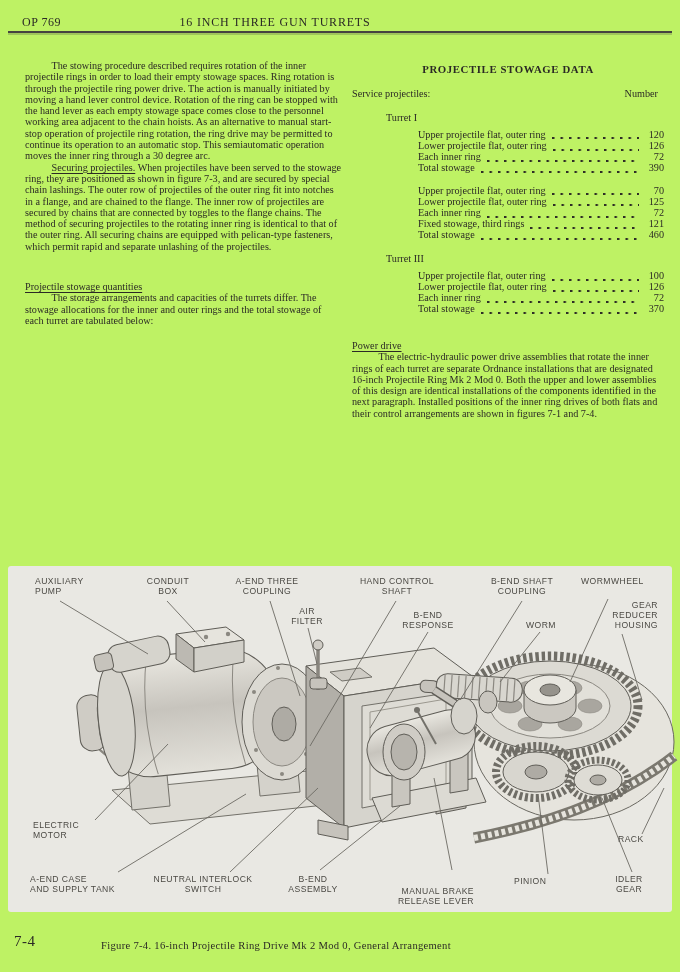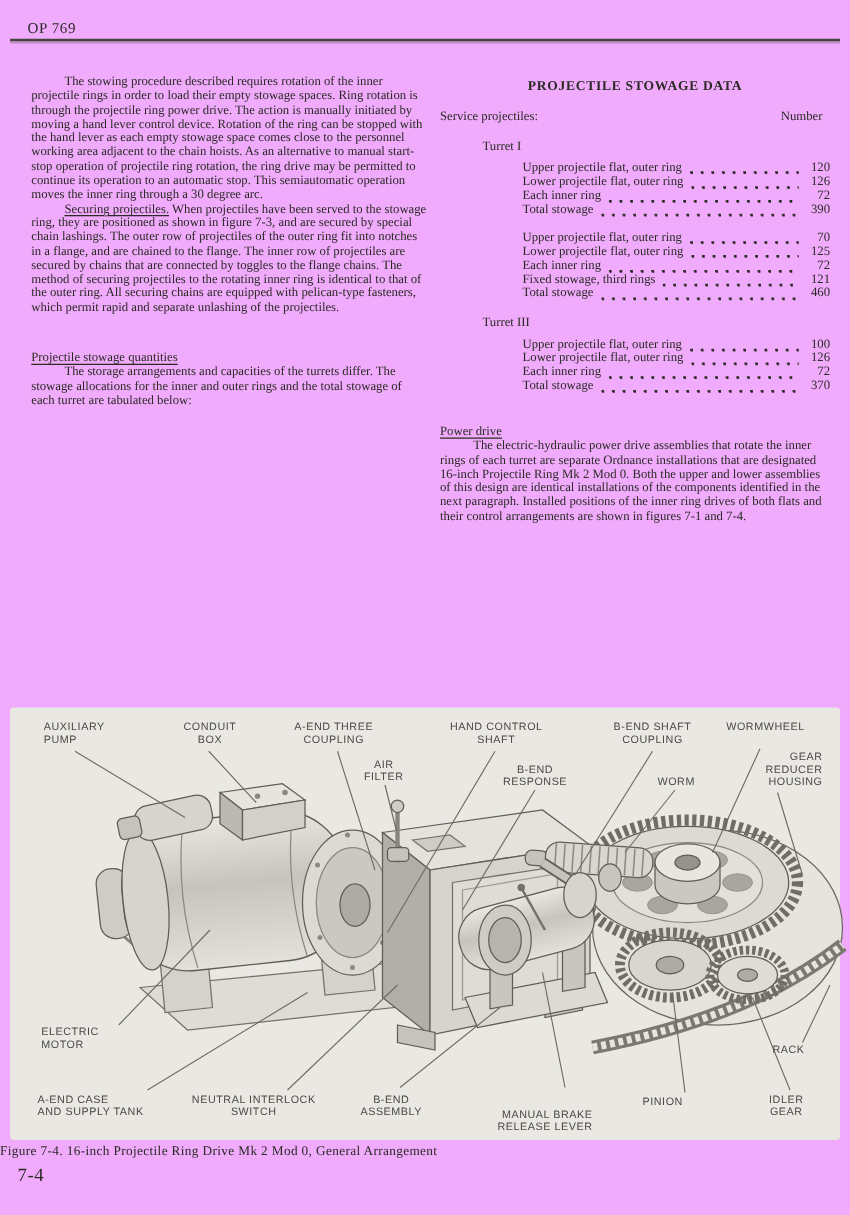--- a/index.html
+++ b/index.html
@@ -1,19 +1,19 @@
 <!DOCTYPE html>
 <html><head>
 <meta charset="utf-8">
 <style>
   html,body { margin:0; padding:0; }
   body { background:#888; }
   .page {
     position:relative; width:680px; height:972px; margin:0 auto;
-    background:#f0abfc; overflow:hidden;
+    background:#bef264; overflow:hidden;
     font-family:"Liberation Serif","DejaVu Serif",serif;
     color:#2b2a25;
   }
   
   .doc-number { position:absolute; top:15px; left:22px; font-size:12px; letter-spacing:0.5px; }
   .doc-title  { position:absolute; top:15px; left:0; right:130px; text-align:center;
                 font-size:12px; letter-spacing:0.8px; }
   .header-rule{ position:absolute; top:31px; left:8px; right:8px; height:2px;
                 background:#45443f; box-shadow:0 2px 0 rgba(69,68,63,.25); }
   
@@ -38,30 +38,31 @@
             background-size:8.5px 9px; background-repeat:repeat-x; }
   .stow-value { min-width:22px; text-align:right; }
   .power-heading { margin-top:25px; text-decoration:underline; text-underline-offset:2px; }
   .power-para { margin-top:11px; }
   
   .figure-area { position:absolute; left:0; top:565px; width:680px; height:352px; }
   .figure-area svg { position:absolute; left:0; top:0; }
   .fig-label { position:absolute; font-family:"Liberation Sans","DejaVu Sans",sans-serif;
                font-size:8.6px; line-height:10px; letter-spacing:0.45px; color:#4b4944;
                white-space:pre-line; }
-  .fig-caption { position:absolute; top:916px; left:0; width:552px; 
+  .fig-caption { position:absolute; top:940px; left:0; width:552px; text-align:center;
                  font-size:10.6px; letter-spacing:0.3px; }
   .page-number { position:absolute; top:933px; left:14px; font-size:15px; letter-spacing:0.5px; }
 </style>
 </head>
 <body>
 
 <div class="page">
 
   <div class="doc-number">OP 769</div>
+  <div class="doc-title">16 INCH THREE GUN TURRETS</div>
   <div class="header-rule"></div>
 
   <div class="col col-left">
     <p>The stowing procedure described requires rotation of the inner projectile rings in order to load their empty stowage spaces.  Ring rotation is through the projectile ring power drive.  The action is manually initiated by moving a hand lever control device.  Rotation of the ring can be stopped with the hand lever as each empty stowage space comes close to the personnel working area adjacent to the chain hoists.  As an alternative to manual start-stop operation of projectile ring rotation, the ring drive may be permitted to continue its operation to an automatic stop.  This semiautomatic operation moves the inner ring through a 30 degree arc.</p>
     <p class="para2"><span class="u">Securing projectiles.</span><span>  When projectiles have been served to the stowage ring, they are positioned as shown in figure 7-3, and are secured by special chain lashings.  The outer row of projectiles of the outer ring fit into notches in a flange, and are chained to the flange.  The inner row of projectiles are secured by chains that are connected by toggles to the flange chains.  The method of securing projectiles to the rotating inner ring is identical to that of the outer ring.  All securing chains are equipped with pelican-type fasteners, which permit rapid and separate unlashing of the projectiles.</span></p>
     <div class="side-heading">Projectile stowage quantities</div>
     <p class="para3">The storage arrangements and capacities of the turrets differ.  The stowage allocations for the inner and outer rings and the total stowage of each turret are tabulated below:</p>
   </div>
 
   <div class="col col-right">

